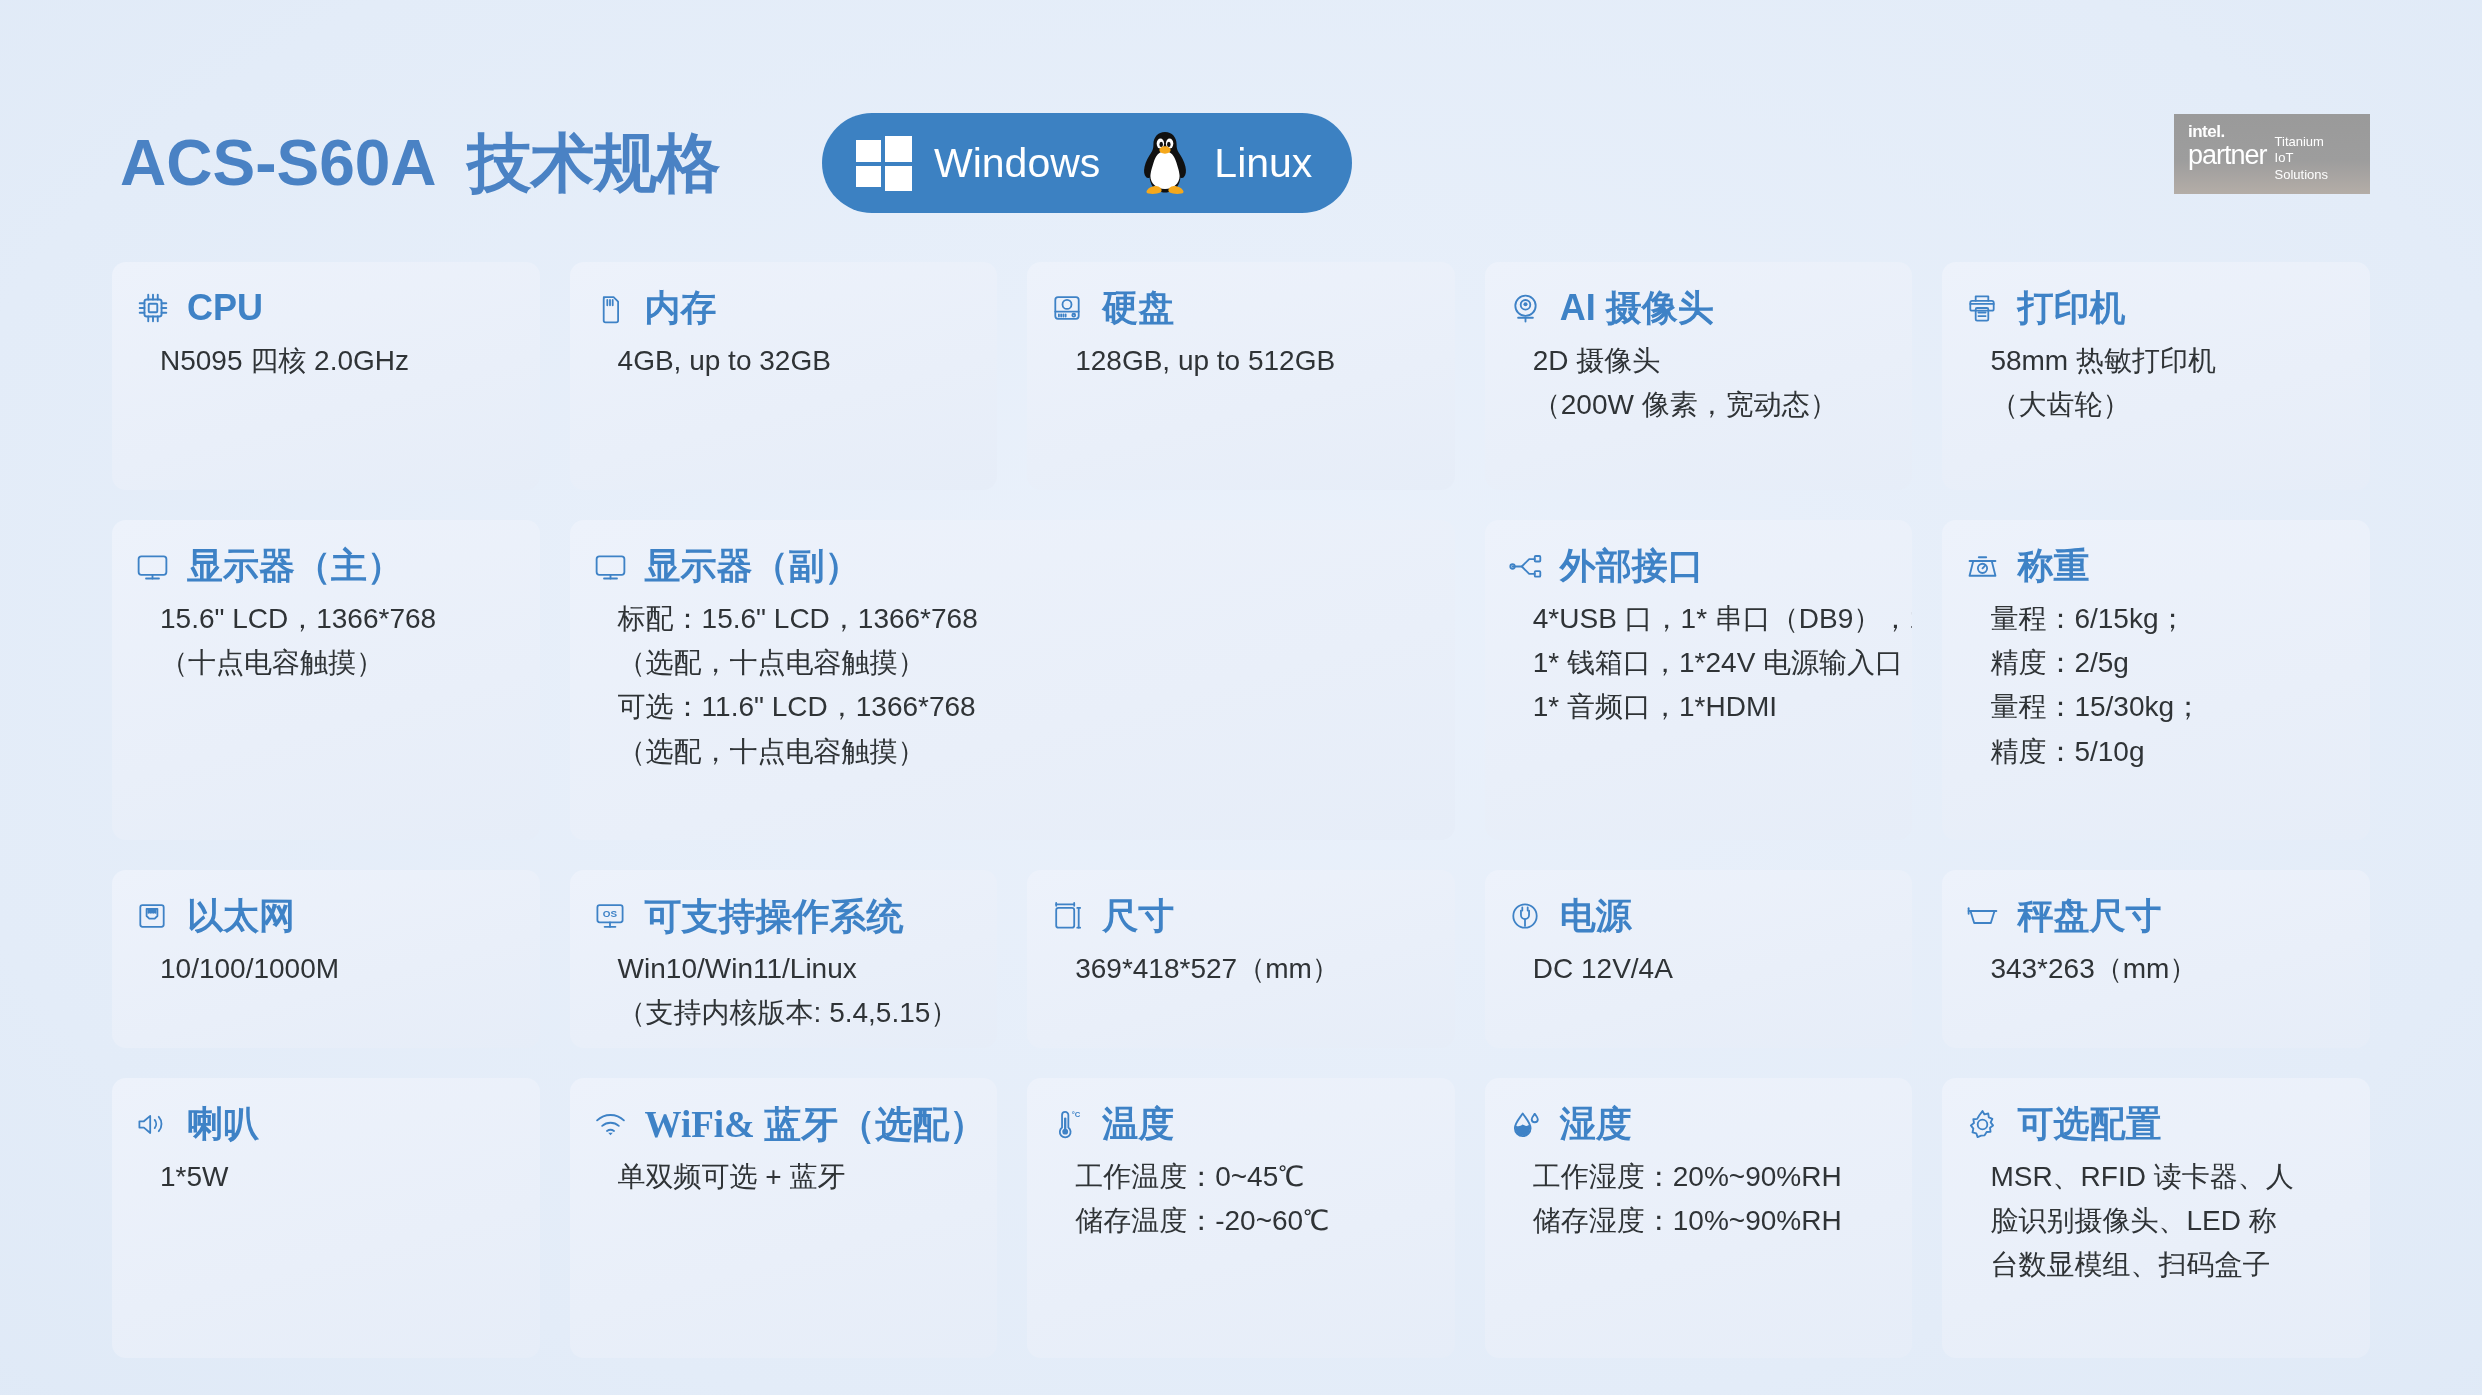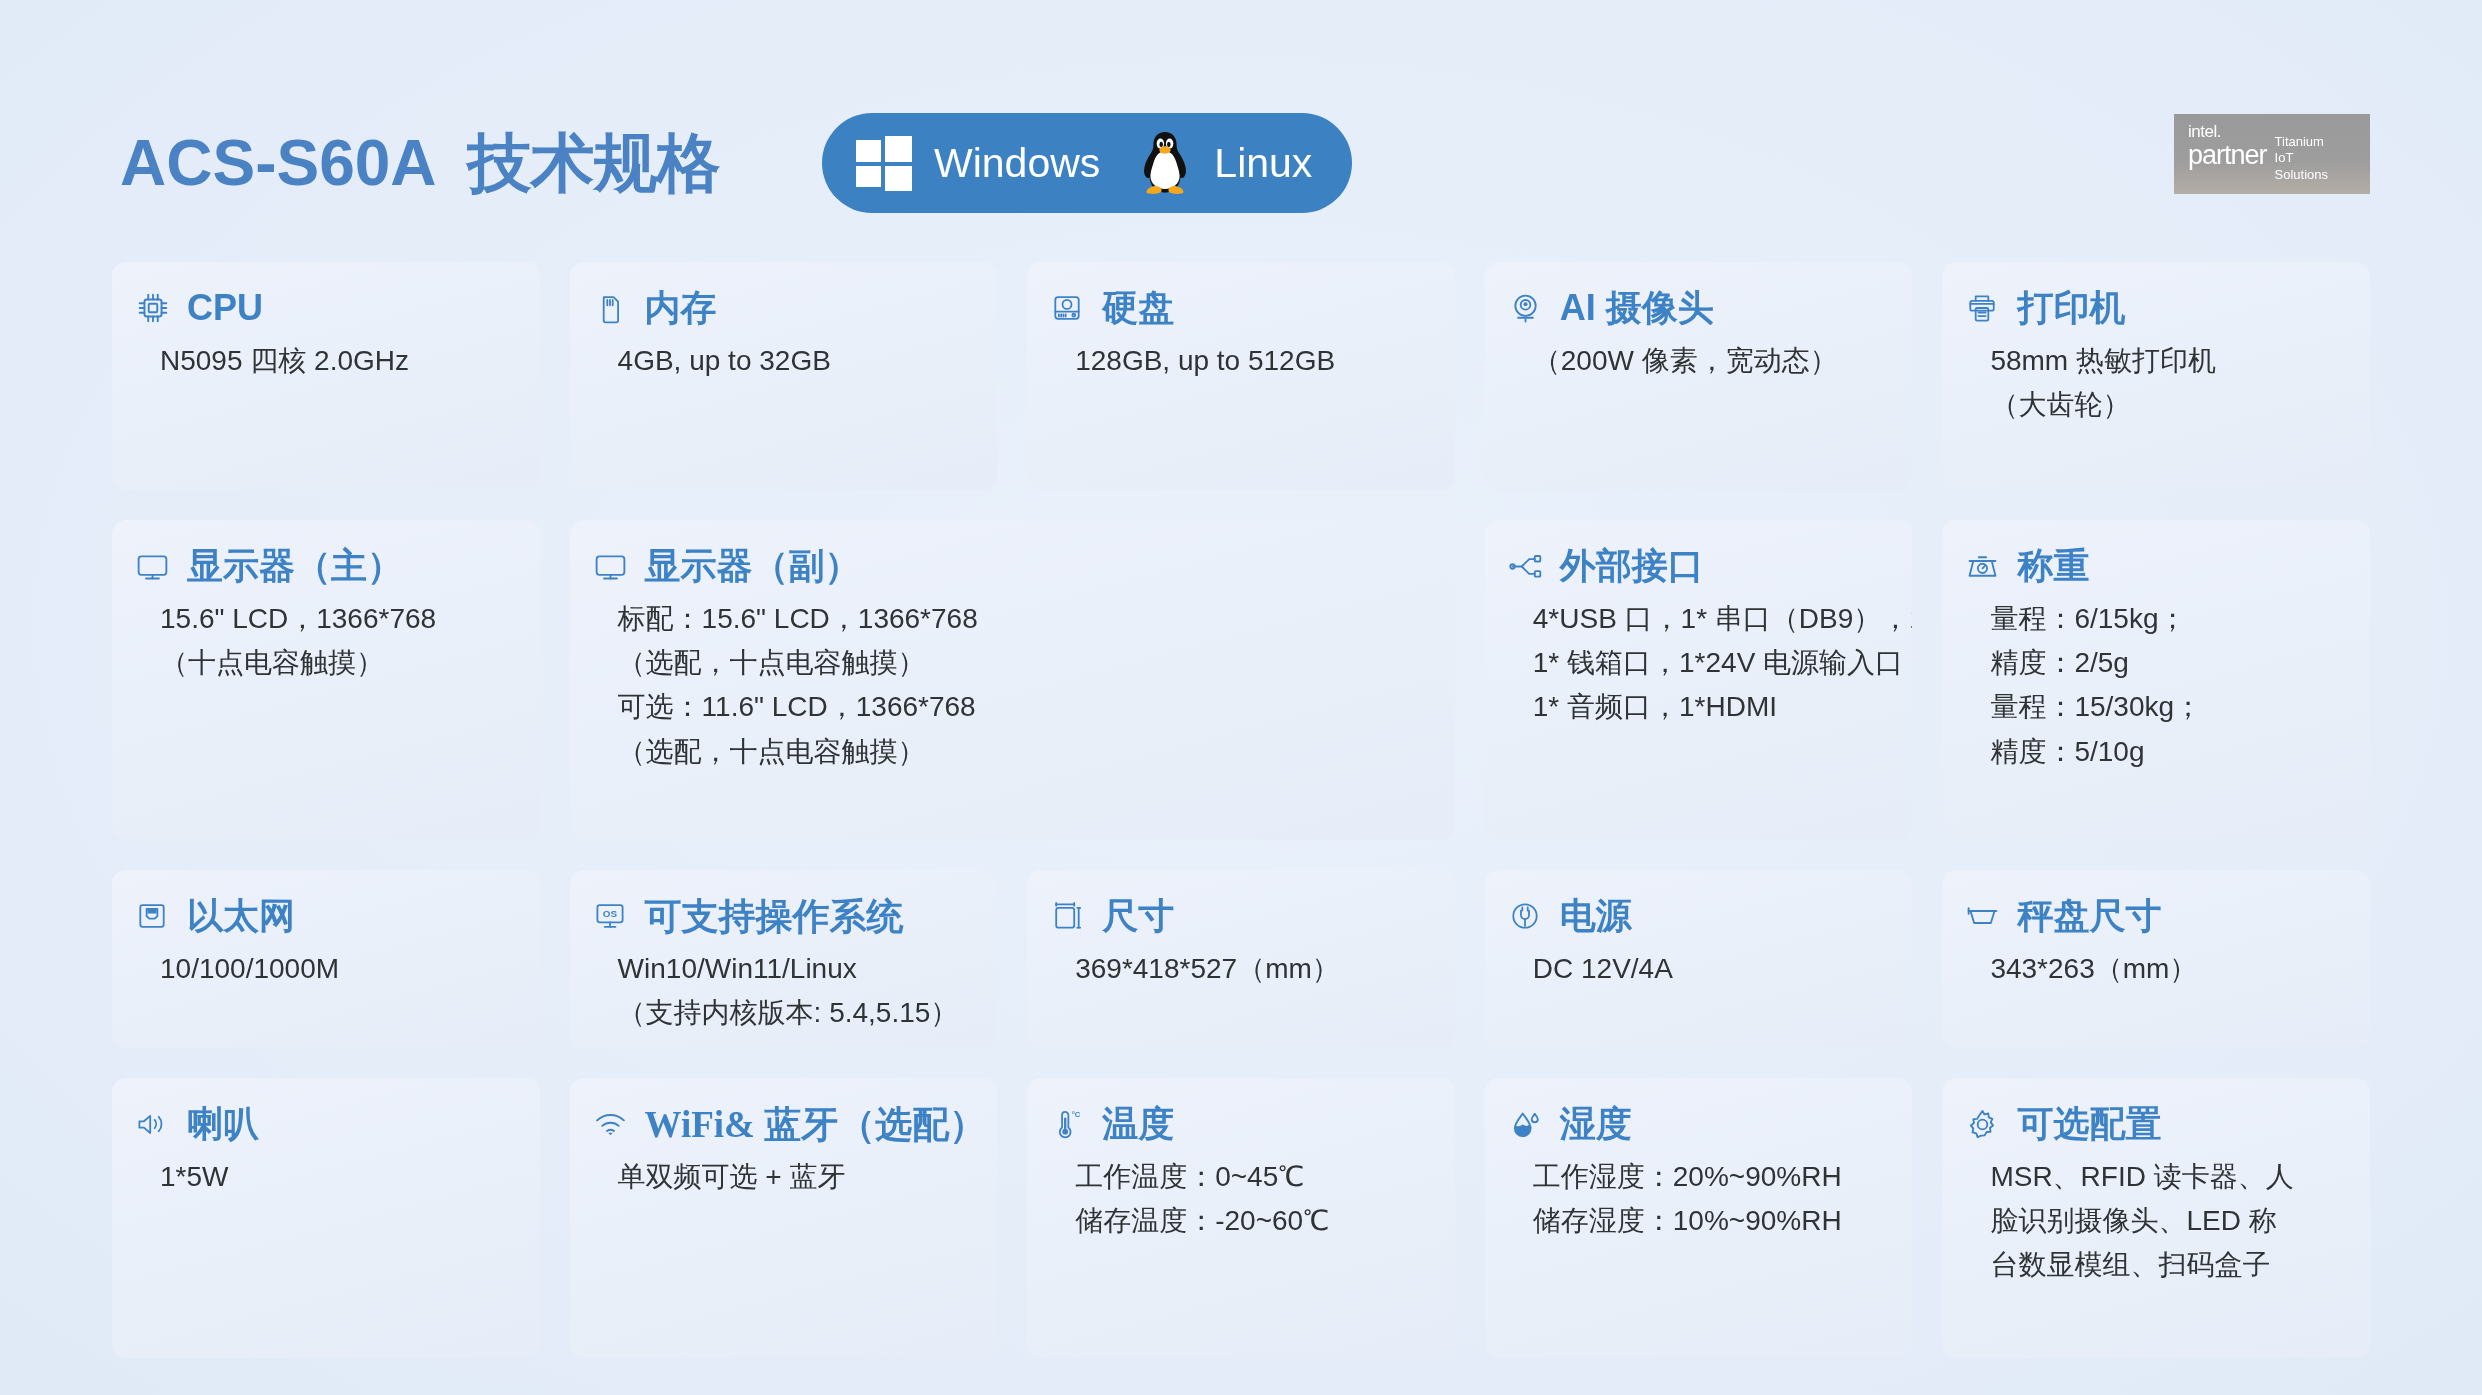--- a/index.html
+++ b/index.html
@@ -79,21 +79,21 @@
     top: 114px;
     width: 196px;
     height: 80px;
     background: linear-gradient(180deg,#9a9a9a 0%, #9d9d9d 58%, #b4ada7 100%);
     display: flex;
     align-items: flex-start;
     padding: 9px 0 0 14px;
   }
   #intel-badge .left { display: flex; flex-direction: column; }
   #intel-badge .intel-word {
-    color: #fff; font-size: 17px; font-weight: normal; letter-spacing: -0.5px;
+    color: #fff; font-size: 17px; font-weight: bold; letter-spacing: -0.5px;
     line-height: 1.0;
   }
   #intel-badge .partner-word {
     color: #fff; font-size: 27px; letter-spacing: -1px; line-height: 1.05;
     margin-top: 1px;
   }
   #intel-badge .right {
     color: #fff; font-size: 13px; line-height: 1.25; margin: 11px 0 0 8px;
   }
 
@@ -267,20 +267,21 @@
             <circle cx="20" cy="17" r="11" stroke="currentColor" fill="none" stroke-width="2" stroke-linecap="round" stroke-linejoin="round"></circle>
             <circle cx="20" cy="16" r="5.2" stroke="currentColor" fill="none" stroke-width="2" stroke-linecap="round" stroke-linejoin="round"></circle>
             <circle cx="20" cy="15.4" r="2.2" fill="currentColor"></circle>
             <path d="M12 30h16" stroke="currentColor" fill="none" stroke-width="2" stroke-linecap="round" stroke-linejoin="round"></path>
             <path d="M20 30v4" stroke="currentColor" fill="none" stroke-width="2" stroke-linecap="round" stroke-linejoin="round"></path>
           </svg>
         </span>
         <span class="card-title">AI 摄像头</span>
       </div>
       <div class="card-body">
+        <div>2D 摄像头</div>
         <div>（200W 像素，宽动态）</div>
       </div>
     </div>
     <div class="card">
       <div class="card-head">
         <span class="card-icon">
           <svg viewBox="0 0 40 40" width="36" height="36">
             <path d="M13 12V7h14v5" stroke="currentColor" fill="none" stroke-width="2" stroke-linecap="round" stroke-linejoin="round"></path>
             <rect x="7" y="12" width="26" height="11" rx="2" stroke="currentColor" fill="none" stroke-width="2" stroke-linecap="round" stroke-linejoin="round"></rect>
             <rect x="13" y="20" width="14" height="14" rx="1.5" stroke="currentColor" fill="none" stroke-width="2" stroke-linecap="round" stroke-linejoin="round"></rect>

